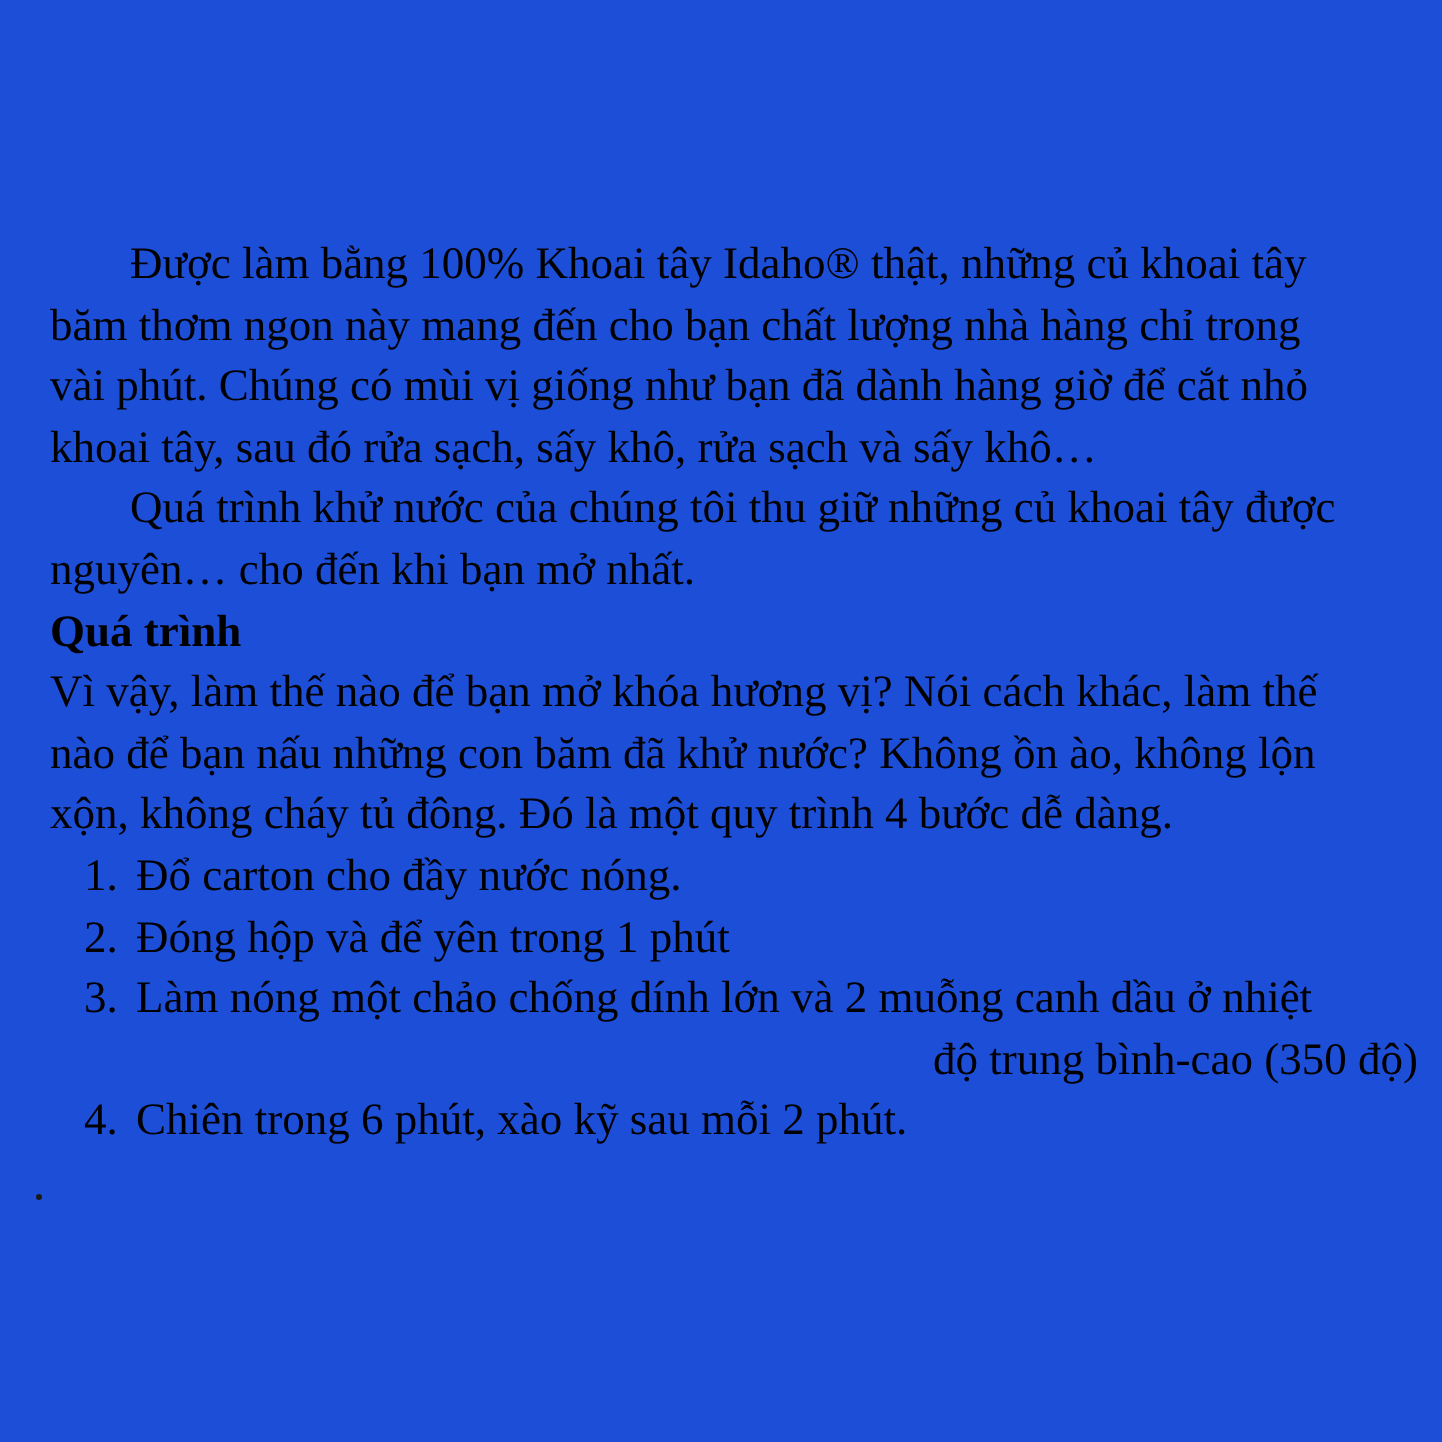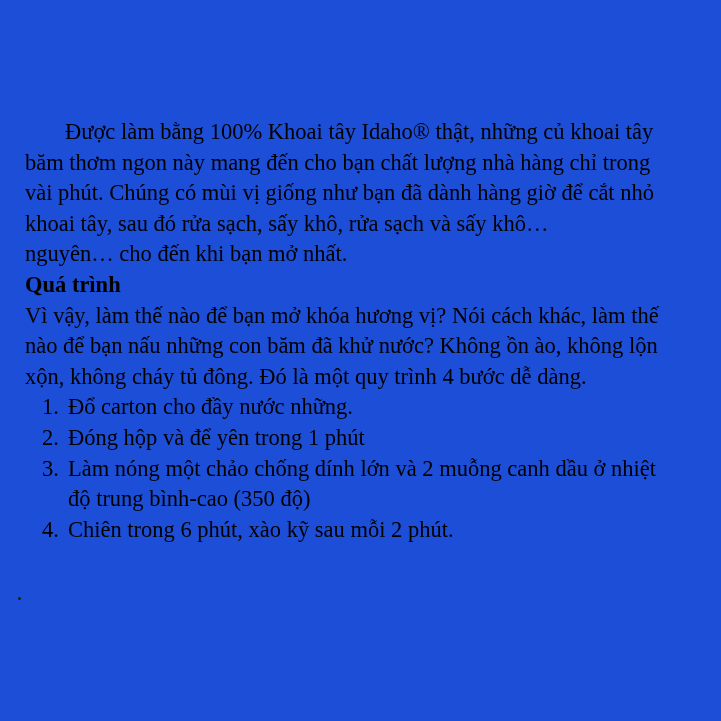--- a/index.html
+++ b/index.html
@@ -19,21 +19,21 @@
     font-size: 22.5px;
     line-height: 30.6px;
     color: #000000;
     font-weight: 400;
   }
   .ln { white-space: nowrap; }
   .indent { padding-left: 40px; }
   .bold { font-weight: bold; }
   .li { padding-left: 17px; }
   .marker { display: inline-block; min-width: 26px; }
-  .licont { padding-left: 43px; }
+  .licont { padding-left: 43px; text-align: right; }
   .speck {
     position: absolute;
     left: 18px;
     top: 597px;
     width: 3px;
     height: 3px;
     background: #1a1a1a;
     border-radius: 50%;
   }
 </style>
@@ -41,29 +41,30 @@
 <body>
 
 <div class="page">
   <div class="textblock">
 
     <div class="ln indent">Được làm bằng 100% Khoai tây Idaho® thật, những củ khoai tây</div>
     <div class="ln">băm thơm ngon này mang đến cho bạn chất lượng nhà hàng chỉ trong</div>
     <div class="ln">vài phút. Chúng có mùi vị giống như bạn đã dành hàng giờ để cắt nhỏ</div>
     <div class="ln">khoai tây, sau đó rửa sạch, sấy khô, rửa sạch và sấy khô…</div>
 
+    <div class="ln indent">Quá trình khử nước của chúng tôi thu giữ những củ khoai tây được</div>
     <div class="ln">nguyên… cho đến khi bạn mở nhất.</div>
 
     <div class="ln bold">Quá trình</div>
 
     <div class="ln">Vì vậy, làm thế nào để bạn mở khóa hương vị? Nói cách khác, làm thế</div>
     <div class="ln">nào để bạn nấu những con băm đã khử nước? Không ồn ào, không lộn</div>
     <div class="ln">xộn, không cháy tủ đông. Đó là một quy trình 4 bước dễ dàng.</div>
 
-    <div class="ln li"><span class="marker">1.</span><span>Đổ carton cho đầy nước những.</span></div>
+    <div class="ln li"><span class="marker">1.</span><span>Đổ carton cho đầy nước nóng.</span></div>
 
     <div class="ln li"><span class="marker">2.</span><span>Đóng hộp và để yên trong 1 phút</span></div>
 
     <div class="ln li"><span class="marker">3.</span><span>Làm nóng một chảo chống dính lớn và 2 muỗng canh dầu ở nhiệt</span></div>
     <div class="ln licont">độ trung bình-cao (350 độ)</div>
 
     <div class="ln li"><span class="marker">4.</span><span>Chiên trong 6 phút, xào kỹ sau mỗi 2 phút.</span></div>
 
   </div>
 

